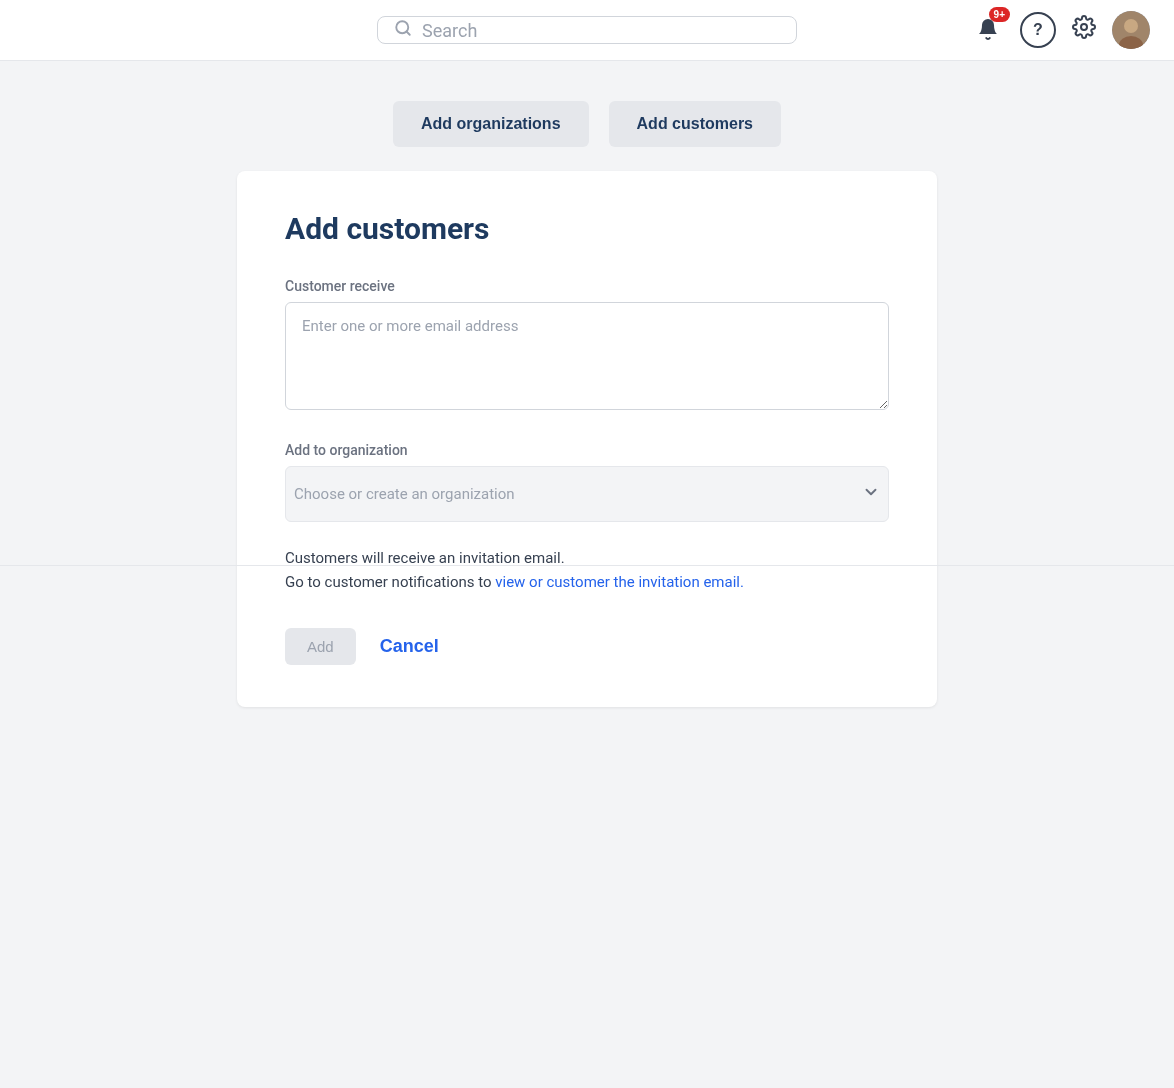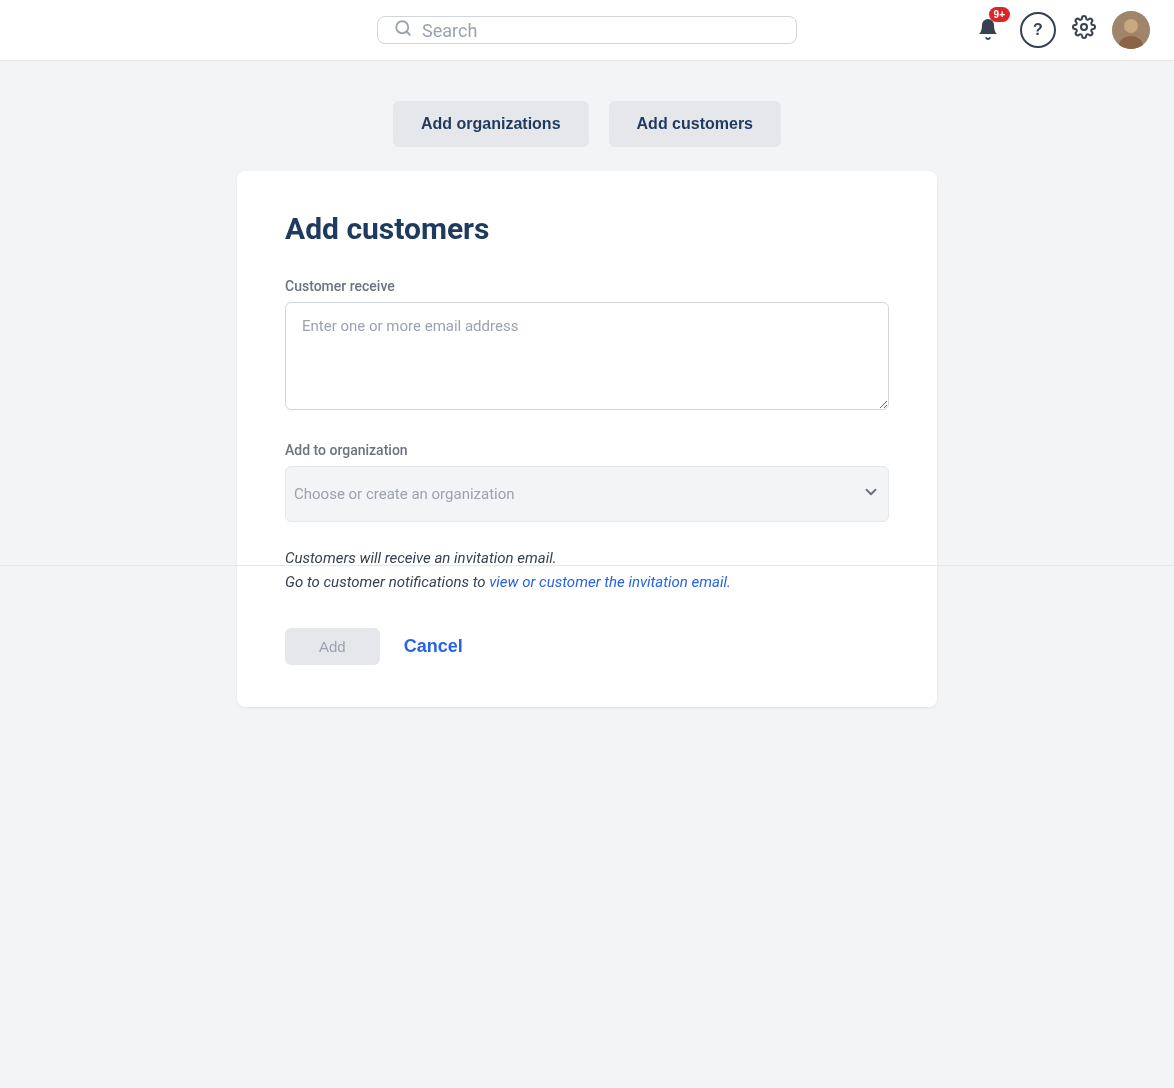--- a/index.html
+++ b/index.html
@@ -205,37 +205,36 @@
     .chevron-down {
       font-size: 16px;
       color: #6b7280;
     }
 
     .invite-info {
       margin-top: 24px;
       font-size: 15px;
       color: #374151;
       line-height: 1.6;
-      font-style: italic;
     }
 
     .invite-link {
       color: #2563eb;
       text-decoration: none;
     }
 
     .action-row {
       display: flex;
       align-items: center;
       gap: 20px;
       margin-top: 32px;
     }
 
     .add-btn {
-      padding: 10px 34px;
+      padding: 10px 22px;
       background: #e5e7eb;
       border: none;
       border-radius: 6px;
       font-size: 15px;
       font-weight: 500;
       color: #9ca3af;
       cursor: not-allowed;
     }
 
     .cancel-btn {

